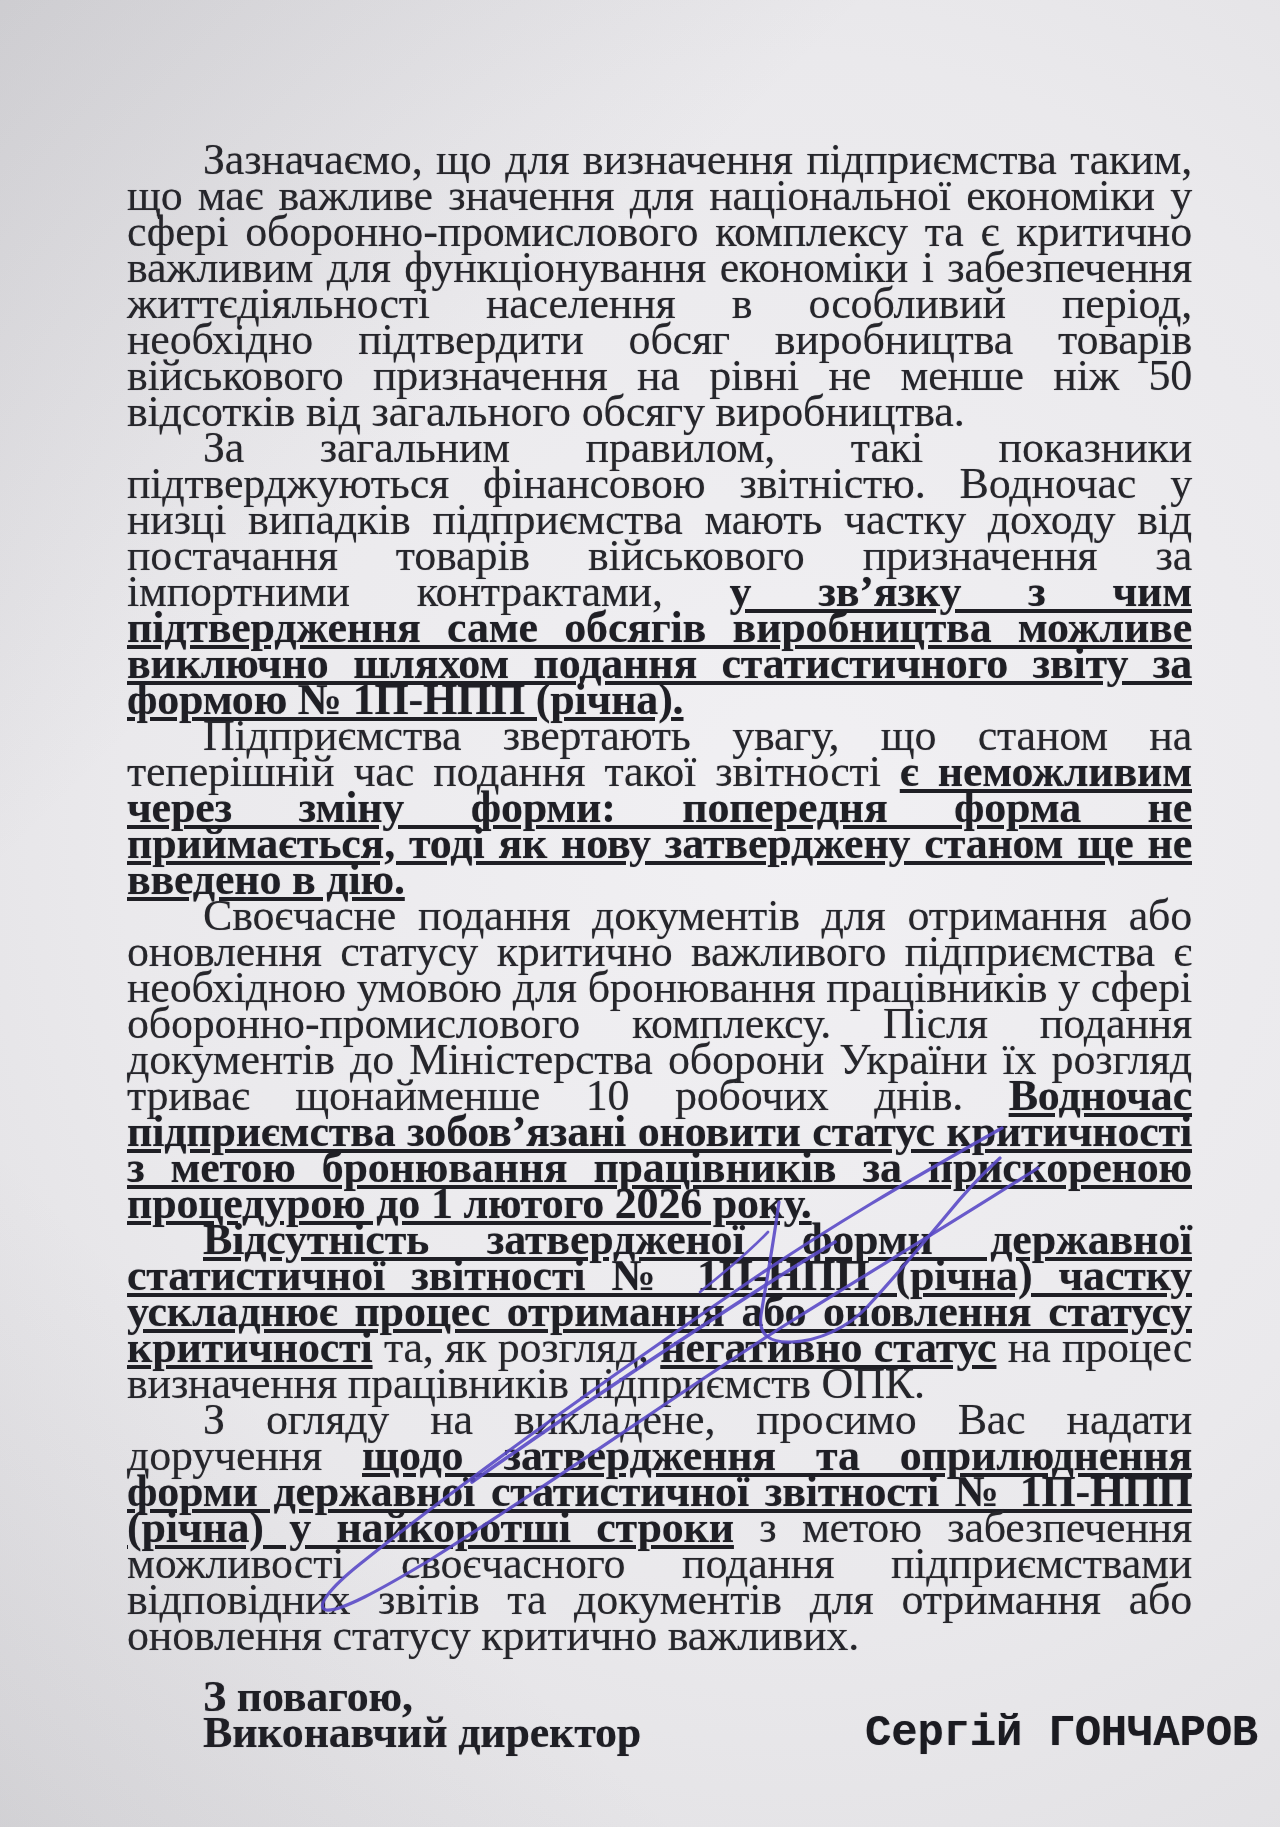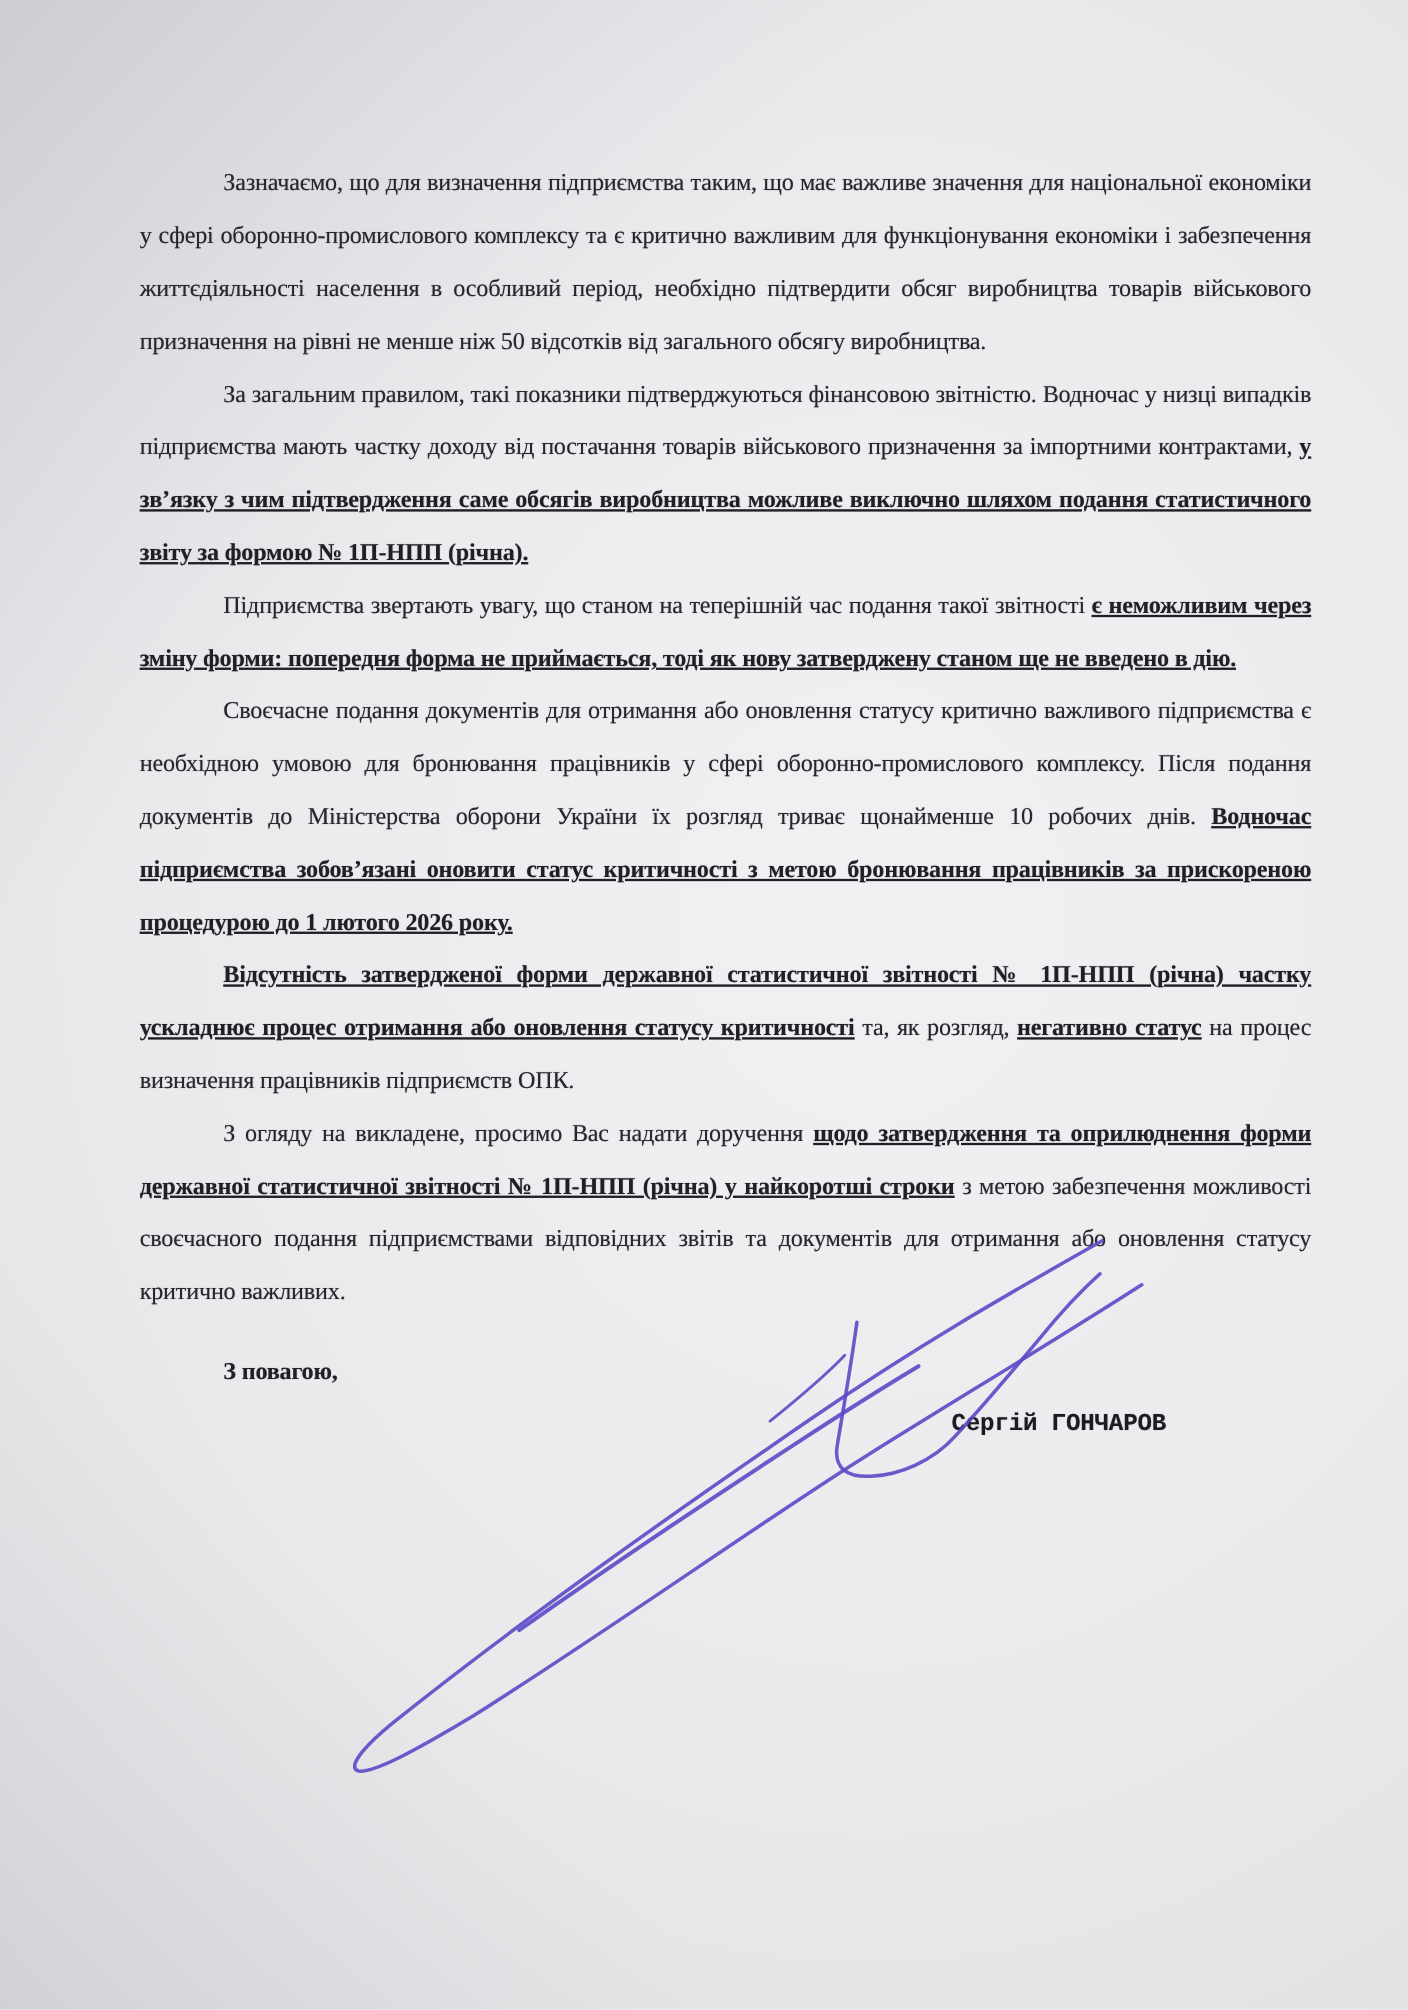--- a/index.html
+++ b/index.html
@@ -7,21 +7,21 @@
     width:1280px;height:1827px;position:relative;overflow:hidden;
     font-family:"Liberation Serif","DejaVu Serif",serif;
     background:
       linear-gradient(135deg, rgba(105,105,114,0.16) 0%, rgba(105,105,114,0) 28%),
       linear-gradient(45deg, rgba(105,105,114,0.10) 0%, rgba(105,105,114,0) 22%),
       radial-gradient(150% 120% at 62% 45%, #f1f0f3 0%, #eae9ec 35%, #e0dfe2 58%, #d0d0d2 82%, #c3c3c5 100%);
   }
   .content{
     position:absolute;left:127px;top:142px;width:1065px;
     color:#26262b;
-    font-size:22px;line-height:48px;letter-spacing:-0.2px;
+    font-size:44px;line-height:36px;letter-spacing:-0.2px;
     text-shadow:0 0 1px rgba(40,40,48,0.45);
   }
   p.para{
     margin:0;text-align:justify;text-indent:76px;
   }
   p.para span.b{font-weight:bold;color:#1f1f25;text-decoration:underline;}
   .closing{margin-top:25px;}
   .closing .salutation{font-weight:bold;color:#1f1f25;padding-left:76px;}
   .closing .title-row{position:relative;height:34px;}
   .closing .title{font-weight:bold;color:#1f1f25;position:absolute;left:76px;top:0;white-space:nowrap;}
@@ -38,20 +38,21 @@
       <p class="para"><span>За загальним правилом, такі показники підтверджуються фінансовою звітністю. Водночас у низці випадків підприємства мають частку доходу від постачання товарів військового призначення за імпортними контрактами, </span><span class="b">у зв’язку з чим підтвердження саме обсягів виробництва можливе виключно шляхом подання статистичного звіту за формою № 1П-НПП (річна).</span></p>
       <p class="para"><span>Підприємства звертають увагу, що станом на теперішній час подання такої звітності </span><span class="b">є неможливим через зміну форми: попередня форма не приймається, тоді як нову затверджену станом ще не введено в дію.</span></p>
       <p class="para"><span>Своєчасне подання документів для отримання або оновлення статусу критично важливого підприємства є необхідною умовою для бронювання працівників у сфері оборонно-промислового комплексу. Після подання документів до Міністерства оборони України їх розгляд триває щонайменше 10 робочих днів. </span><span class="b">Водночас підприємства зобов’язані оновити статус критичності з метою бронювання працівників за прискореною процедурою до 1 лютого 2026 року.</span></p>
       <p class="para"><span class="b">Відсутність затвердженої форми державної статистичної звітності № 1П-НПП (річна) частку ускладнює процес отримання або оновлення статусу критичності</span><span> та, як розгляд, </span><span class="b">негативно статус</span><span> на процес визначення працівників підприємств ОПК.</span></p>
       <p class="para"><span>З огляду на викладене, просимо Вас надати доручення </span><span class="b">щодо затвердження та оприлюднення форми державної статистичної звітності № 1П-НПП (річна) у найкоротші строки</span><span> з метою забезпечення можливості своєчасного подання підприємствами відповідних звітів та документів для отримання або оновлення статусу критично важливих.</span></p>
     </div>
 
   <div class="closing">
     <div class="salutation">З повагою,</div>
     <div class="title-row">
+      <span class="title">Виконавчий директор</span>
       <span class="name">Сергій ГОНЧАРОВ</span>
     </div>
   </div>
 </div>
 
 <svg class="signature" viewBox="0 0 1280 1827" xmlns="http://www.w3.org/2000/svg">
 
   <path stroke-width="3.2" d="M 1038 1168
            C 960 1218, 870 1272, 790 1322
            C 700 1378, 560 1478, 430 1560

